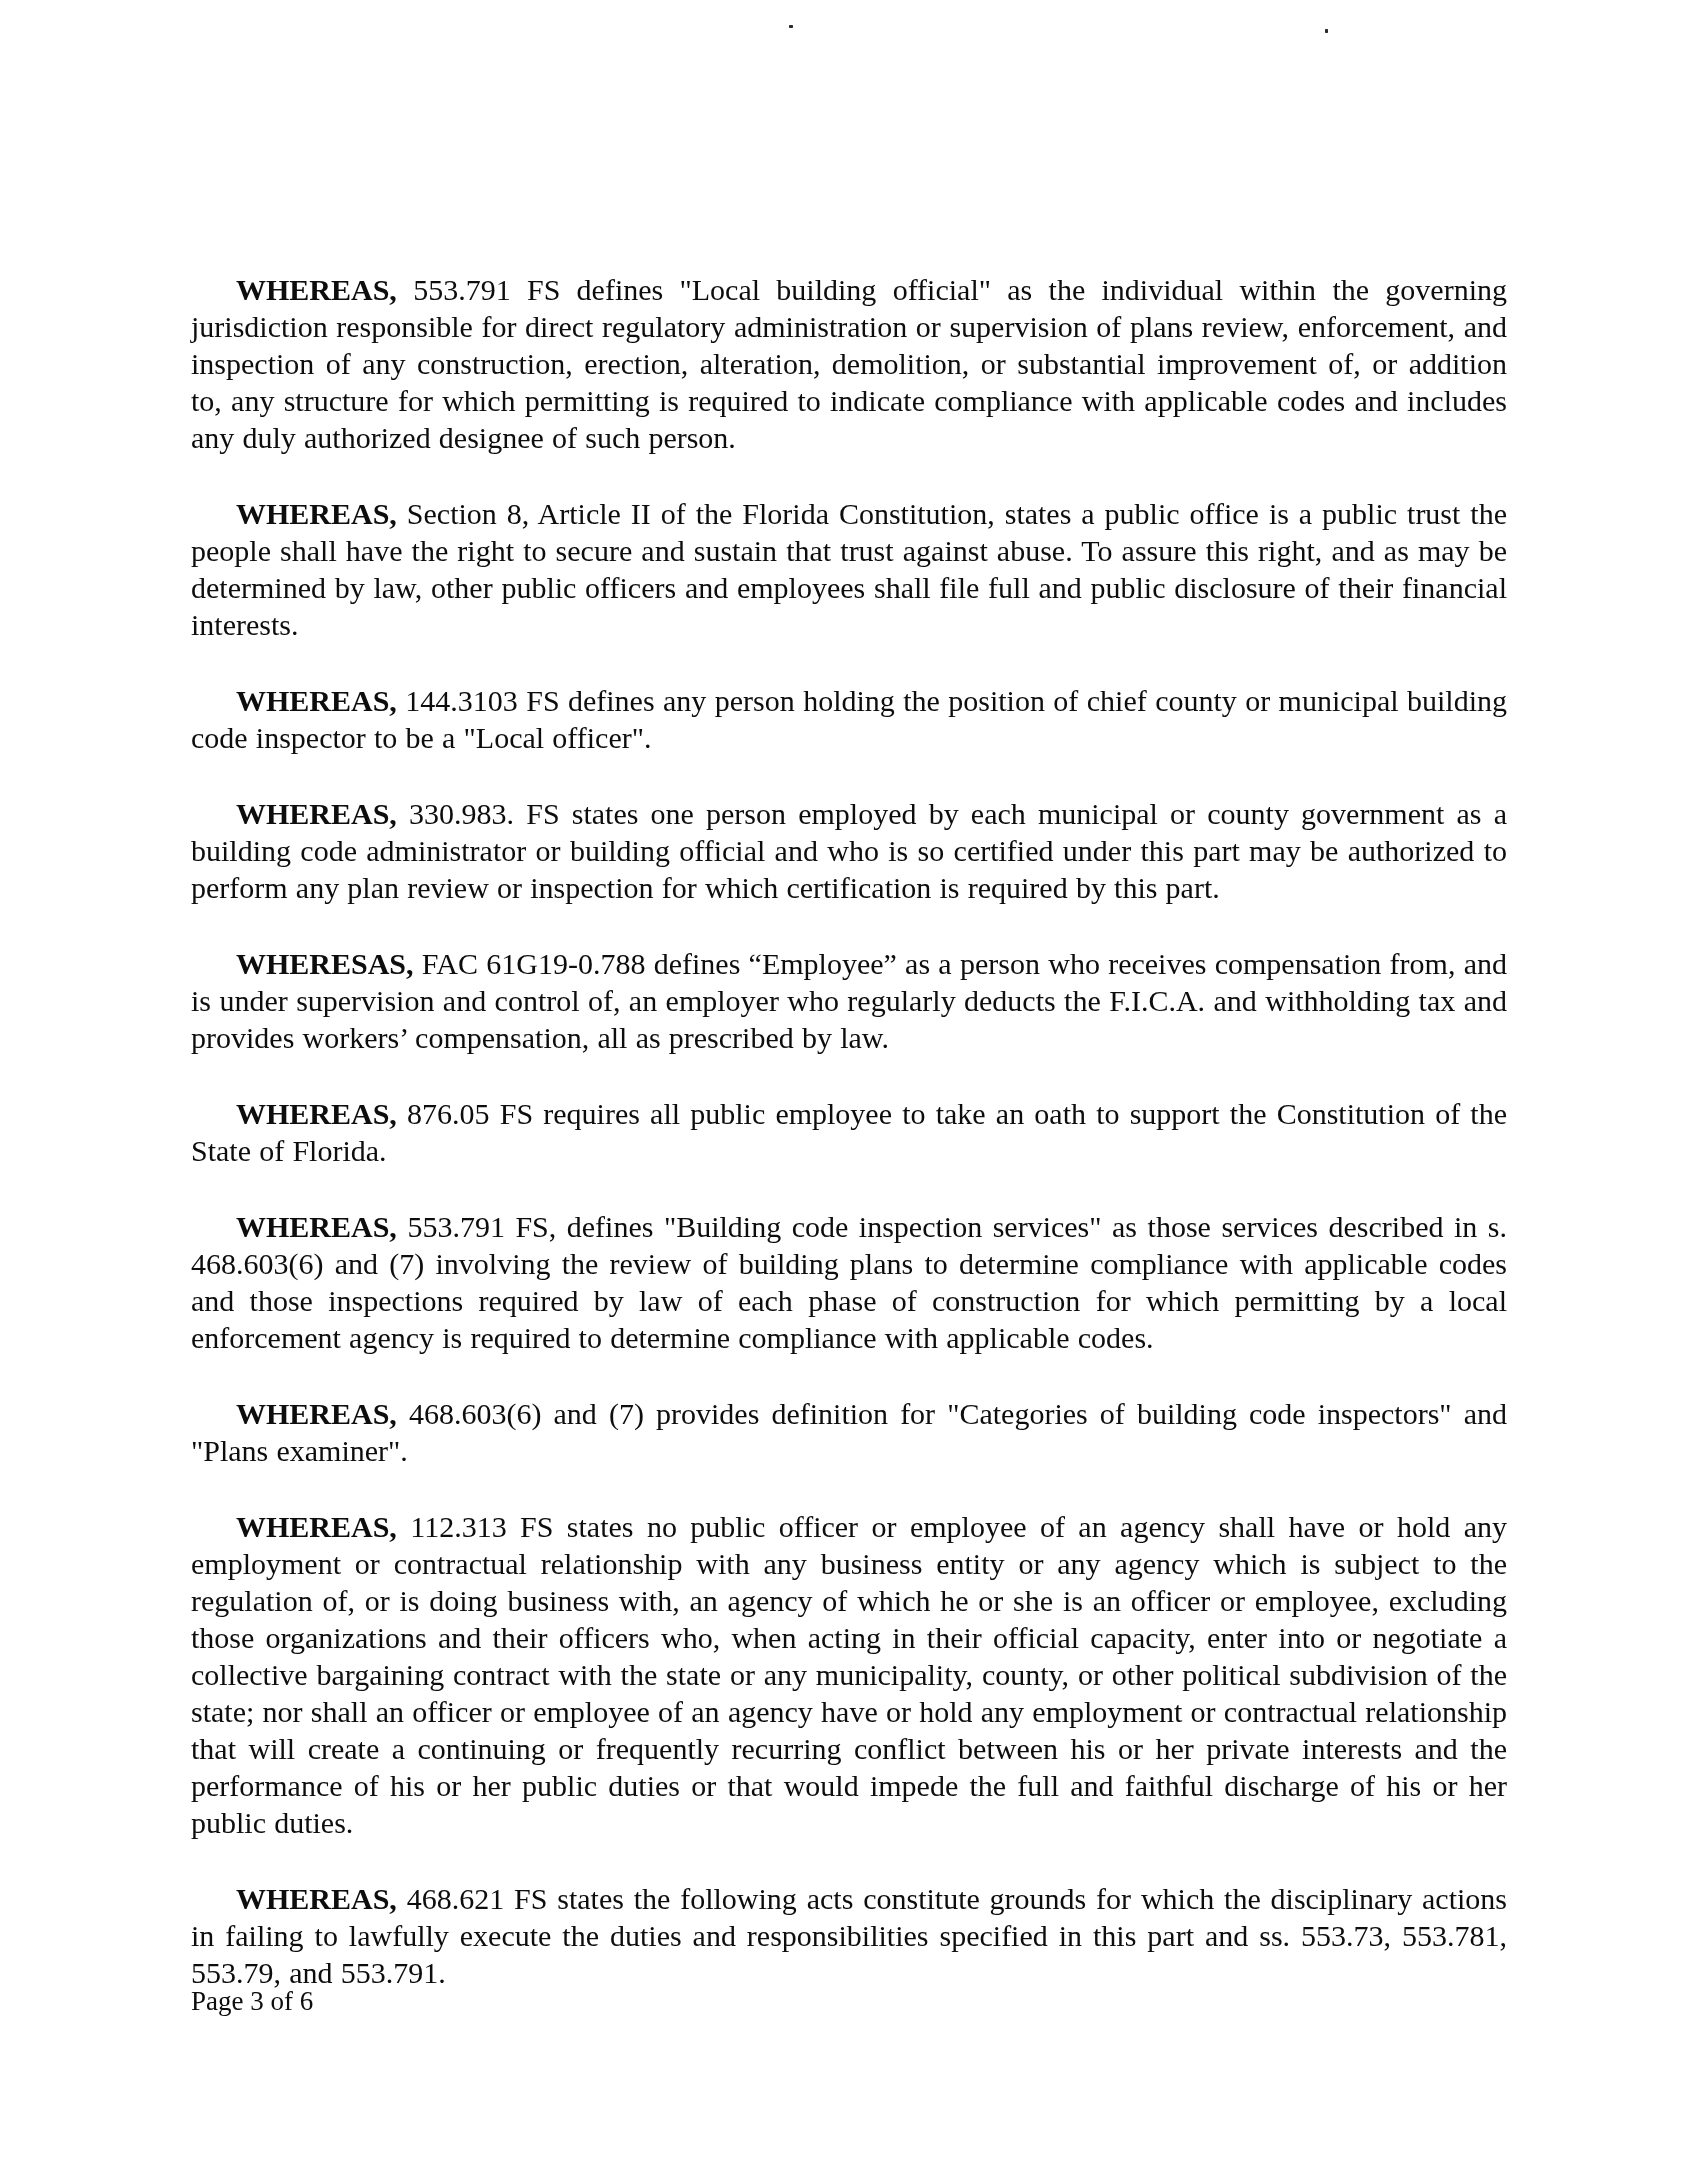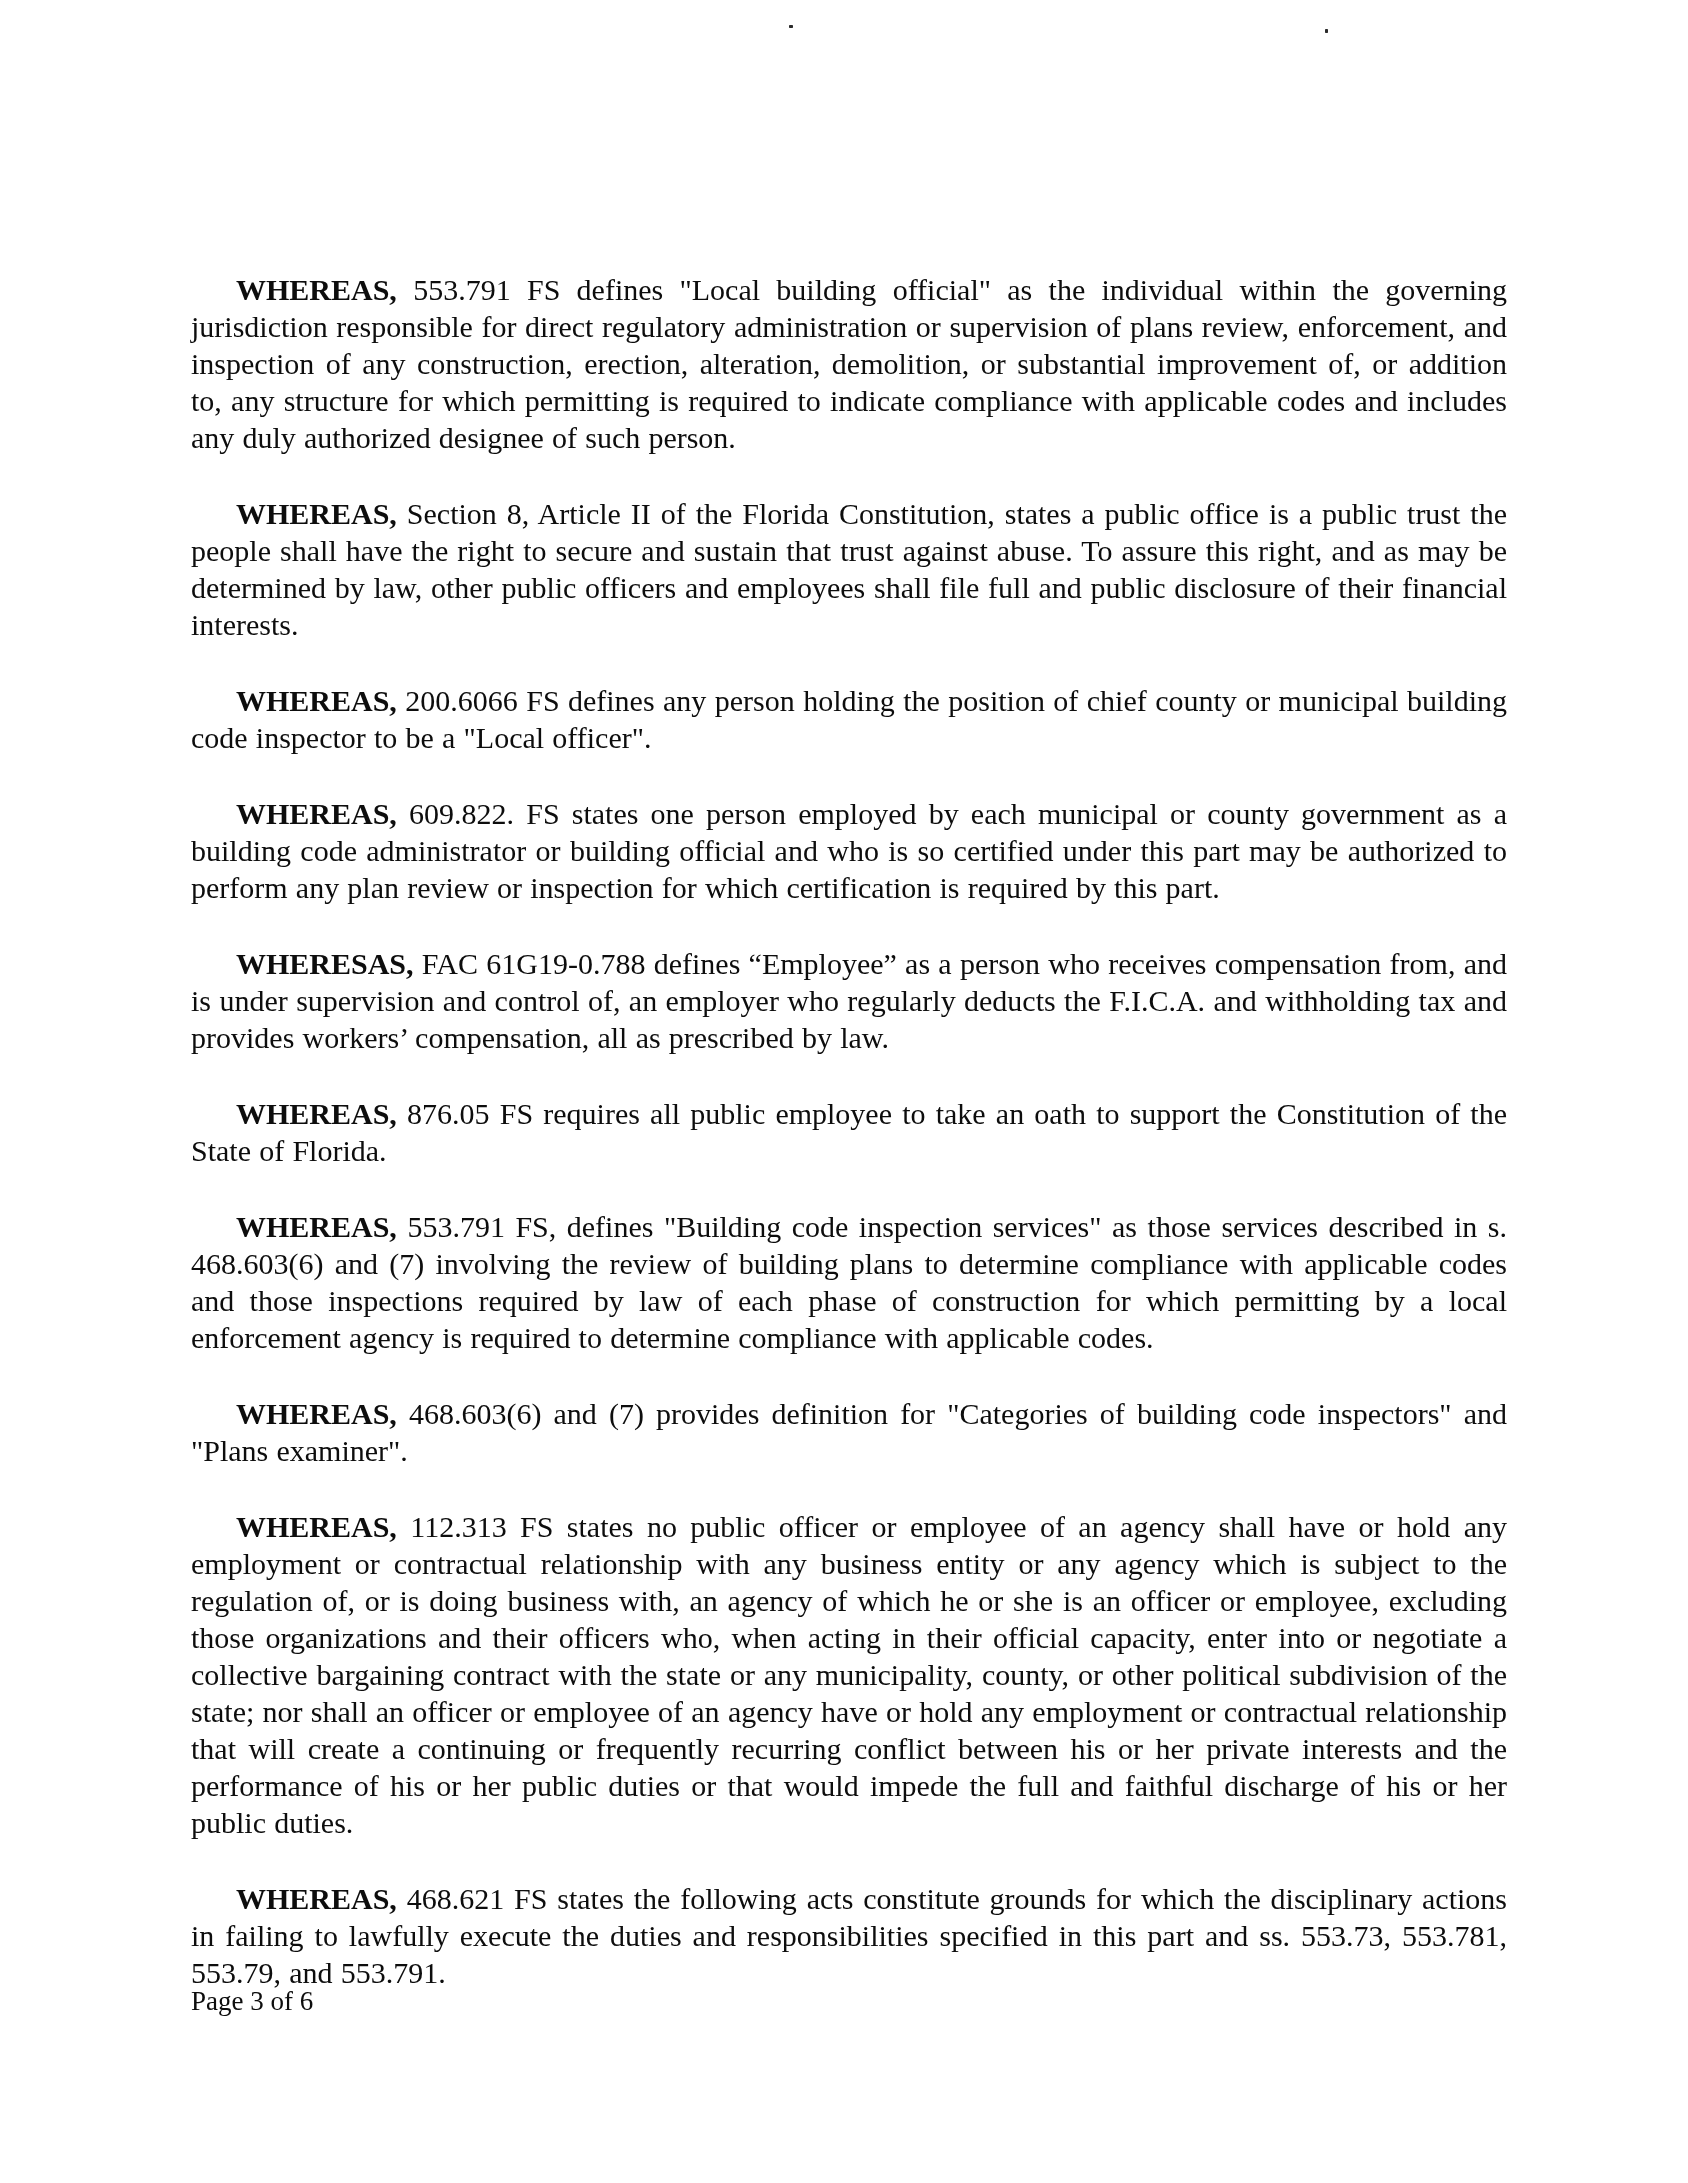--- a/index.html
+++ b/index.html
@@ -52,23 +52,23 @@
 <body>
 
 <div class="sheet">
   <div class="artifact speck1"></div>
   <div class="artifact speck2"></div>
   <div class="content" id="paragraphs">
   <p class="para"><b class="lead">WHEREAS,</b><span class="body-text"> 553.791 FS defines "Local building official" as the individual within the governing jurisdiction responsible for direct regulatory administration or supervision of plans review, enforcement, and inspection of any construction, erection, alteration, demolition, or substantial improvement of, or addition to, any structure for which permitting is required to indicate compliance with applicable codes and includes any duly authorized designee of such person.</span></p>
 
   <p class="para"><b class="lead">WHEREAS,</b><span class="body-text"> Section 8, Article II of the Florida Constitution, states a public office is a public trust the people shall have the right to secure and sustain that trust against abuse. To assure this right, and as may be determined by law, other public officers and employees shall file full and public disclosure of their financial interests.</span></p>
 
-  <p class="para"><b class="lead">WHEREAS,</b><span class="body-text"> 200.6066 FS defines any person holding the position of chief county or municipal building code inspector to be a "Local officer".</span></p>
+  <p class="para"><b class="lead">WHEREAS,</b><span class="body-text"> 144.3103 FS defines any person holding the position of chief county or municipal building code inspector to be a "Local officer".</span></p>
 
-  <p class="para"><b class="lead">WHEREAS,</b><span class="body-text"> 609.822. FS states one person employed by each municipal or county government as a building code administrator or building official and who is so certified under this part may be authorized to perform any plan review or inspection for which certification is required by this part.</span></p>
+  <p class="para"><b class="lead">WHEREAS,</b><span class="body-text"> 330.983. FS states one person employed by each municipal or county government as a building code administrator or building official and who is so certified under this part may be authorized to perform any plan review or inspection for which certification is required by this part.</span></p>
 
   <p class="para"><b class="lead">WHERESAS,</b><span class="body-text"> FAC 61G19-0.788 defines “Employee” as a person who receives compensation from, and is under supervision and control of, an employer who regularly deducts the F.I.C.A. and withholding tax and provides workers’ compensation, all as prescribed by law.</span></p>
 
   <p class="para"><b class="lead">WHEREAS,</b><span class="body-text"> 876.05 FS requires all public employee to take an oath to support the Constitution of the State of Florida.</span></p>
 
   <p class="para"><b class="lead">WHEREAS,</b><span class="body-text"> 553.791 FS, defines "Building code inspection services" as those services described in s. 468.603(6) and (7) involving the review of building plans to determine compliance with applicable codes and those inspections required by law of each phase of construction for which permitting by a local enforcement agency is required to determine compliance with applicable codes.</span></p>
 
   <p class="para"><b class="lead">WHEREAS,</b><span class="body-text"> 468.603(6) and (7) provides definition for "Categories of building code inspectors" and "Plans examiner".</span></p>
 
   <p class="para"><b class="lead">WHEREAS,</b><span class="body-text"> 112.313 FS states no public officer or employee of an agency shall have or hold any employment or contractual relationship with any business entity or any agency which is subject to the regulation of, or is doing business with, an agency of which he or she is an officer or employee, excluding those organizations and their officers who, when acting in their official capacity, enter into or negotiate a collective bargaining contract with the state or any municipality, county, or other political subdivision of the state; nor shall an officer or employee of an agency have or hold any employment or contractual relationship that will create a continuing or frequently recurring conflict between his or her private interests and the performance of his or her public duties or that would impede the full and faithful discharge of his or her public duties.</span></p>

